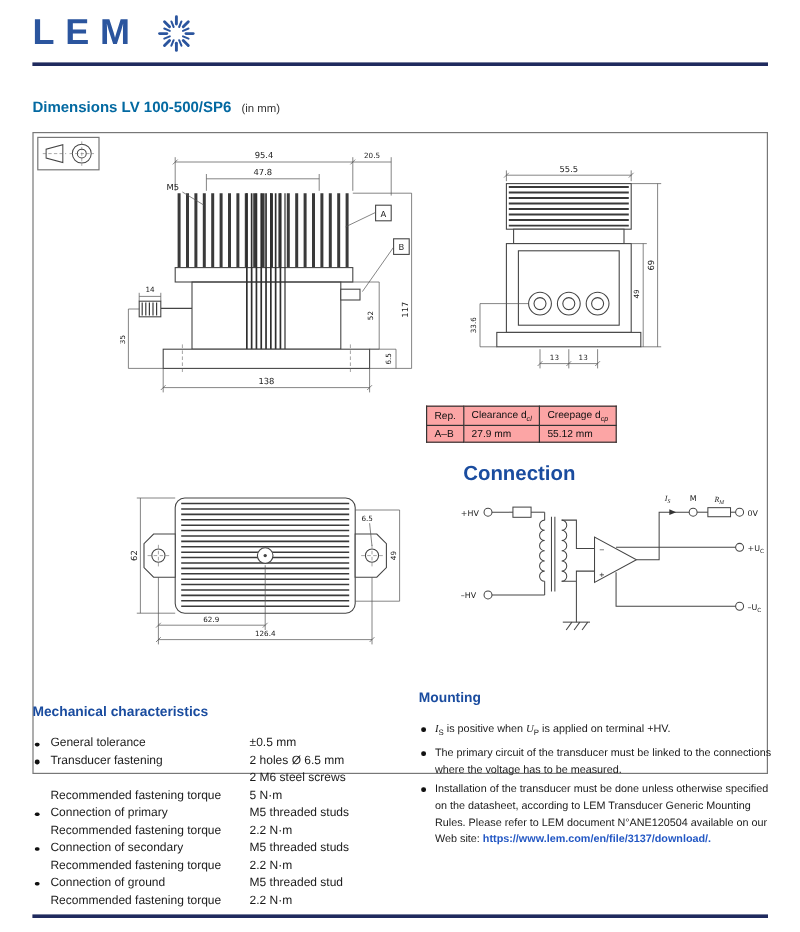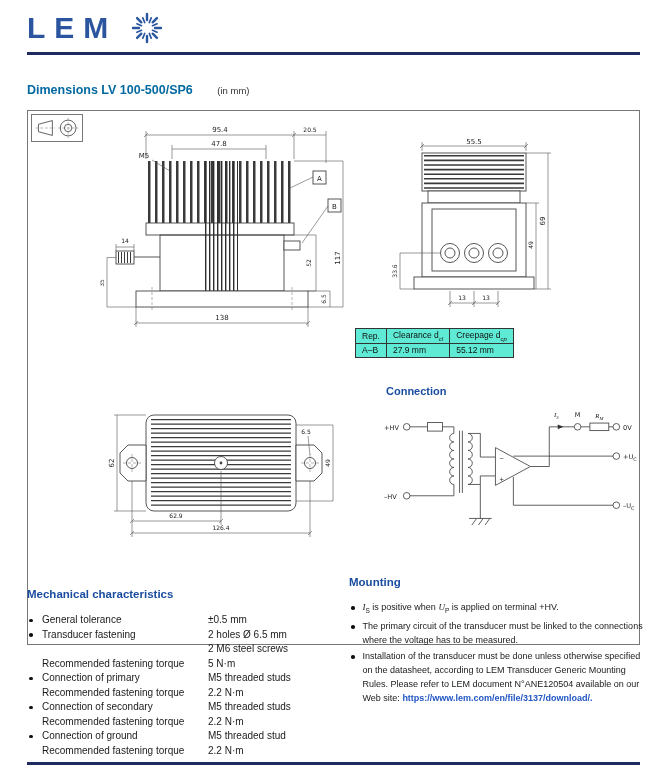--- a/index.html
+++ b/index.html
@@ -8,47 +8,47 @@
 
   
   .logo { position:absolute; left:27px; top:10px; display:flex; align-items:center; gap:12px; }
   .logo-text { font-size:30px; font-weight:bold; letter-spacing:9px; color:#2b559e; }
   .rule { position:absolute; left:27px; width:613px; height:3px; background:#1f2a5e; }
   .rule-top { top:52px; }
   .rule-bottom { top:762px; }
 
   .title-line { position:absolute; left:27px; top:80px; }
   .title-main { font-size:12.5px; font-weight:bold; color:#0369a1; }
-  .title-suffix { font-size:9.5px; color:#333; margin-left:20px; }
+  .title-suffix { font-size:9.5px; color:#333; margin-left:4px; }
 
   
   .drawbox { position:absolute; left:27px; top:110px; width:613px; height:535px; border:1px solid #777; background:#fff; }
   .projsym { position:absolute; left:3px; top:3px; width:52px; height:28px; border:1px solid #777; }
   .draw { position:absolute; }
   .front-view { left:72px; top:12px; }
   .side-view  { left:358px; top:26px; }
   .top-view   { left:78px;  top:292px; }
   .conn-diagram { left:356px; top:294px; }
   .ln  { fill:none; stroke:#444; stroke-width:0.9; }
   .lnf { fill:#fff; stroke:#444; stroke-width:0.9; }
   .dl  { stroke:#555; stroke-width:0.6; fill:none; }
   .cl  { stroke:#666; stroke-width:0.5; fill:none; stroke-dasharray:3 2; }
   .hatch  { stroke:#3a3a3a; fill:none; }
   .hatch2 { stroke:#2e2e2e; fill:none; }
   svg text { font-size:7px; fill:#222; font-family:"DejaVu Sans", sans-serif; }
   svg text.small { font-size:6px; }
   svg text.sym { font-style:italic; }
 
-  .ctable { position:absolute; left:327px; top:217px; border-collapse:collapse; background:#5eead4; z-index:2; }
+  .ctable { position:absolute; left:327px; top:227px; border-collapse:collapse; background:#fca5a5; z-index:2; }
   .ctable th, .ctable td { border:1px solid #333; font-size:8.5px; font-weight:normal; color:#111;
                            padding:1px 6px; height:14px; text-align:left; white-space:nowrap; }
   .ctable th { text-align:left; }
   .ctable sub { font-size:6px; font-style:italic; }
 
-  .conn-heading { position:absolute; left:358px; top:274px; font-size:11px; font-weight:bold; color:#1a4c9f; }
+  .conn-heading { position:absolute; left:358px; top:274px; font-size:17px; font-weight:bold; color:#1a4c9f; }
 
   
   .sect-heading { font-size:11.5px; font-weight:bold; color:#1a4c9f; margin-bottom:13px; }
   .mech { position:absolute; left:27px; top:576px; width:316px;margin-top:12px; }
   .mrow { display:grid; grid-template-columns:15px 166px 1fr; font-size:10px; line-height:14.5px; color:#1a1a1a; }
   .dot { width:3.5px; height:3.5px; border-radius:50%; background:#111; margin-top:5.5px; margin-left:2px; }
   .dot.off { background:transparent; }
 
   .remarks { position:absolute; left:349px; top:576px; width:295px; }
   .ritem { display:flex; gap:8px; margin-bottom:2.5px; font-size:9px; line-height:13.8px; color:#1a1a1a; }

